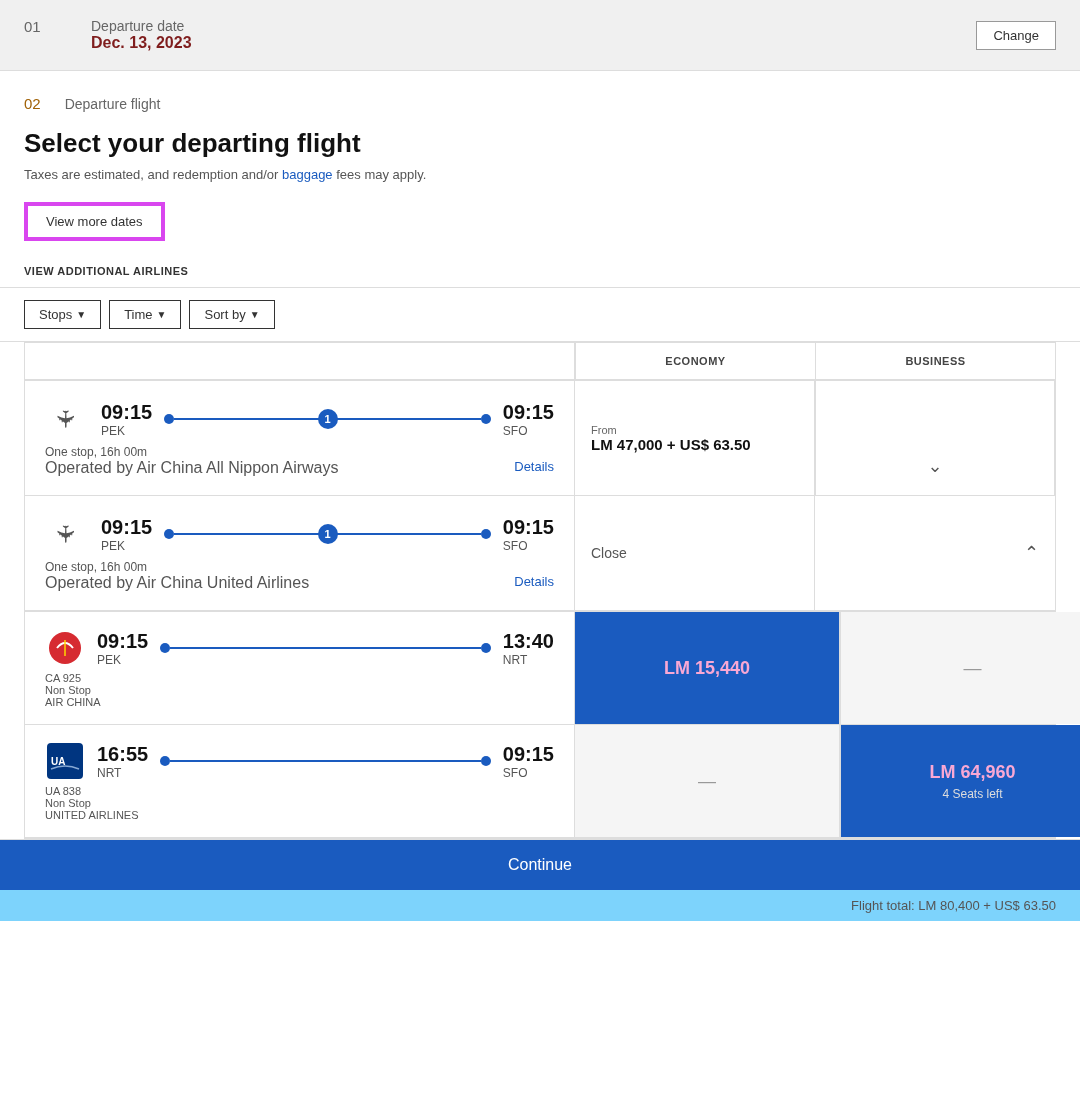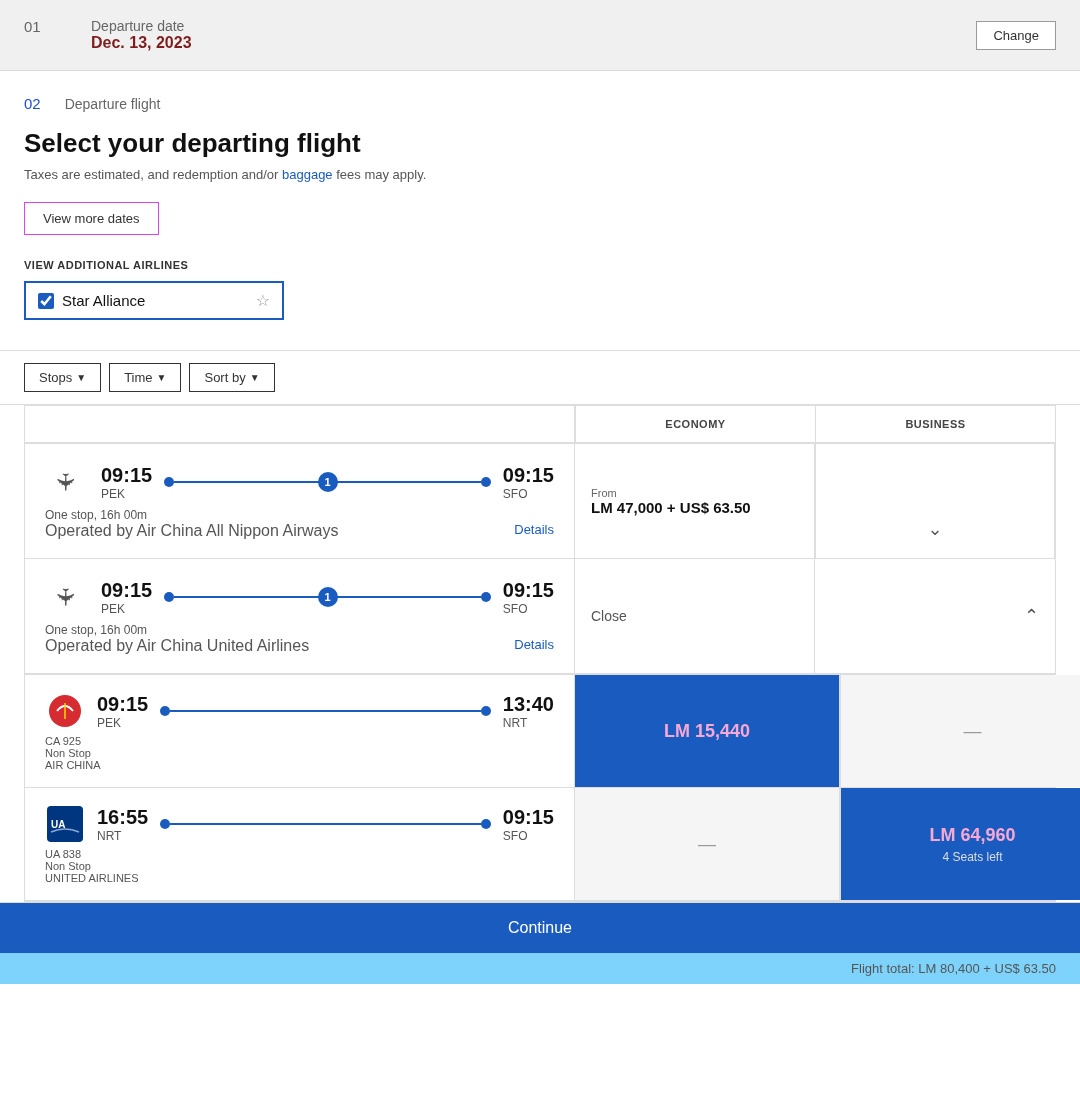--- a/index.html
+++ b/index.html
@@ -30,29 +30,29 @@
       padding: 24px 24px 0 24px;
       background: #fff;
     }
 
     .section-header {
       display: flex;
       align-items: center;
       gap: 24px;
       margin-bottom: 8px;
     }
-    .section-step { color: #1d4ed8; font-size: 15px; }
+    .section-step { color: #a16207; font-size: 15px; }
     .section-title-small { color: #666; font-size: 14px; }
 
     .page-title { font-size: 26px; font-weight: bold; color: #111; margin: 16px 0 8px 0; }
     .subtitle { font-size: 13px; color: #555; margin-bottom: 20px; }
     .subtitle a { color: #1a5bbf; text-decoration: none; }
 
     .view-more-btn {
-      border: 1px solid #d946ef;
+      border: 4px solid #d946ef;
       background: #fff;
       padding: 8px 18px;
       cursor: pointer;
       font-size: 13px;
       color: #333;
       margin-bottom: 24px;
     }
 
     .additional-airlines { font-size: 11px; font-weight: bold; color: #333; text-transform: uppercase; letter-spacing: 0.5px; margin-bottom: 10px; }
 
@@ -312,25 +312,20 @@
 
   <h1 class="page-title">Select your departing flight</h1>
   <p class="subtitle">
     <span>Taxes are estimated, and redemption and/or </span><a>baggage</a><span> fees may apply.</span>
   </p>
 
   <button class="view-more-btn">View more dates</button>
 
   <div class="additional-airlines">VIEW ADDITIONAL AIRLINES</div>
 
-  <div class="airline-checkbox-box">
-    <input type="checkbox" checked="" style="">
-    <span class="airline-name">Star Alliance</span>
-    <span class="star-icon">☆</span>
-  </div>
 </div>
 
 <div class="filters-row">
   <button class="filter-btn">
     <span>Stops</span>
     <span class="arrow">▼</span>
   </button>
   <button class="filter-btn">
     <span>Time</span>
     <span class="arrow">▼</span>

